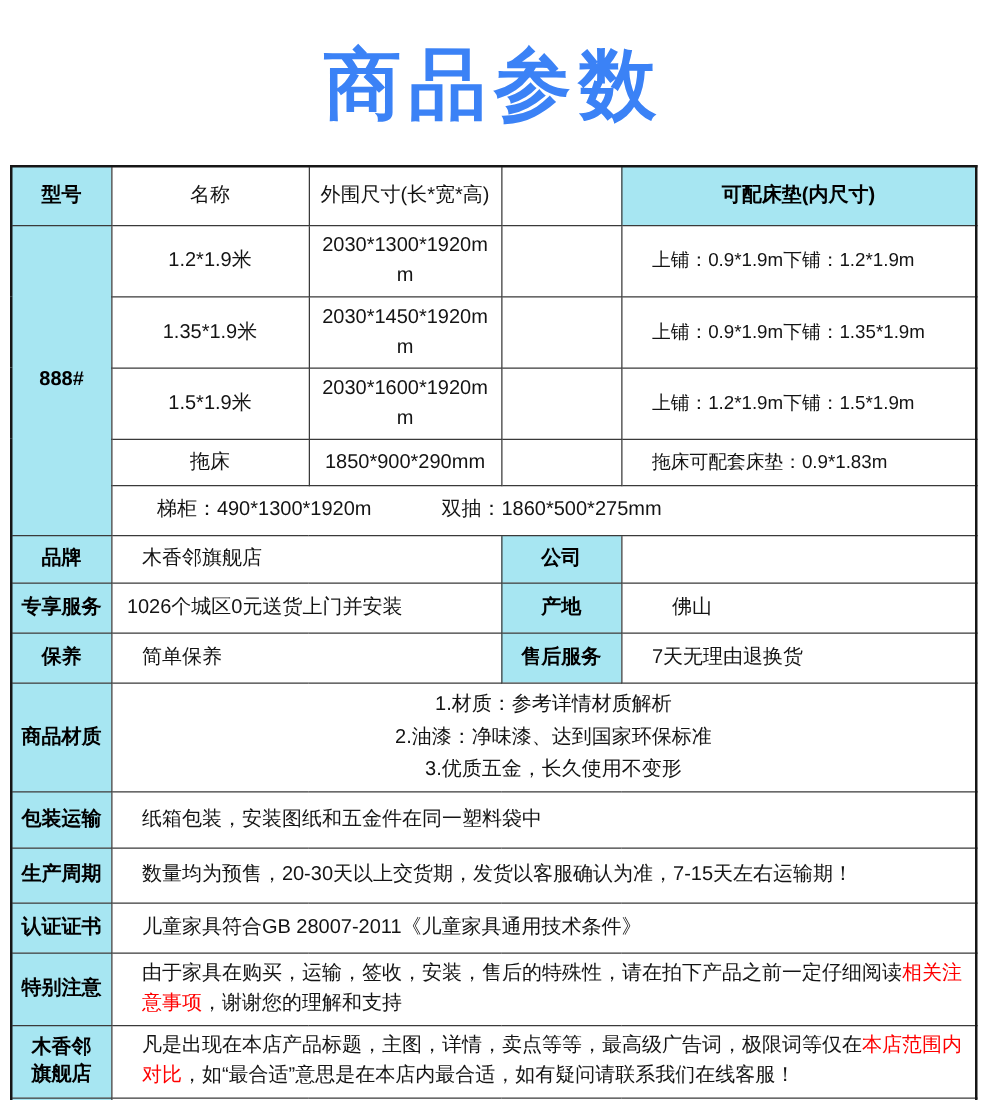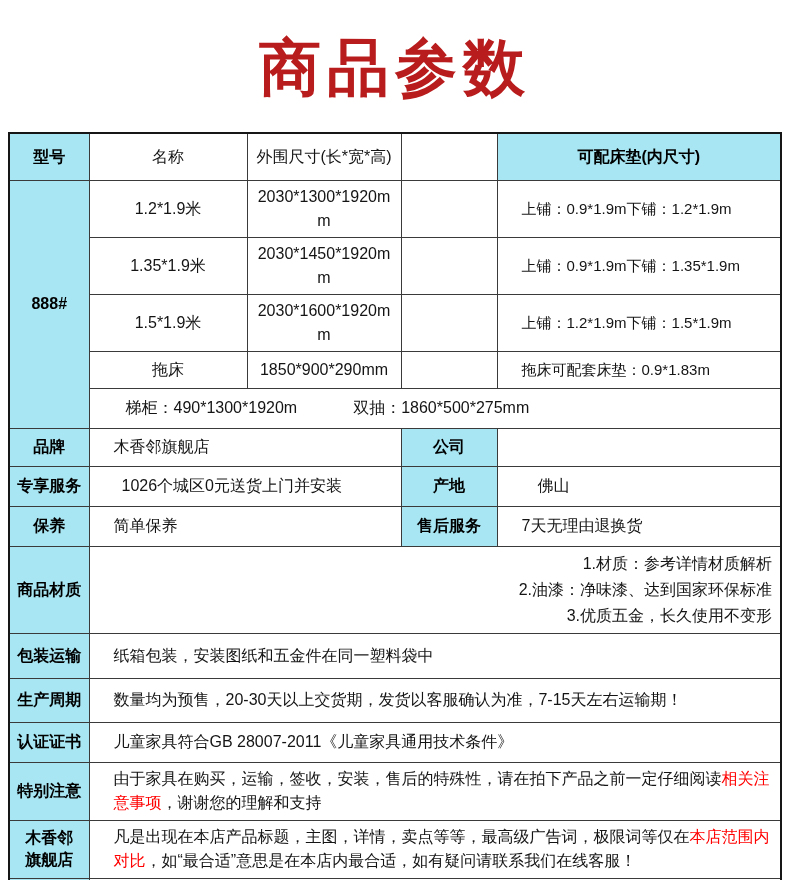--- a/index.html
+++ b/index.html
@@ -3,37 +3,37 @@
 <meta charset="utf-8">
 <style>
   :root { --label-bg:#a7e6f2; --highlight-red:#ff0000; --border:#3a3a3a; }
   * { box-sizing: border-box; }
   body {
     margin: 0; width: 790px; height: 880px; background: #ffffff;
     color: #141414; font-family: "Liberation Sans", "DejaVu Sans", sans-serif;
   }
   .page-title {
     text-align: center; font-size: 62px; font-weight: 900; letter-spacing: 6px;
-    color: #b91c1c; padding: 26px 0 22px 0;
+    color: #3b82f6; padding: 26px 0 22px 0;
   }
   table.spec {
     border-collapse: collapse; table-layout: fixed; width: 774px; margin: 0 auto;
     border: 2px solid #161616;
   }
   td {
     border: 1px solid var(--border, #3a3a3a);
     font-size: 16px; text-align: center; vertical-align: middle;
     padding: 4px 8px; color: #141414; word-break: break-all; line-height: 24px;
   }
   td.lbl { background: var(--label-bg, #a7e6f2); font-weight: bold; color: #000; padding: 4px 2px; }
   td.left { text-align: left; padding-left: 24px; }
   td.dim { font-size: 15px; }
   .red { color: var(--highlight-red, #ff0000); }
   .acc-wrap { display: flex; gap: 56px; padding-left: 28px; text-align: right; }
-  .mat-line { text-align: right; line-height: 26px; }
+  .mat-line { text-align: center; line-height: 26px; }
   .narrow { display: inline-block; max-width: 54px; line-height: 22px; }
 </style>
 </head>
 <body>
 
 <div class="page-title">商品参数</div>
 
 <table class="spec">
   <colgroup>
     <col style="width:80px">
@@ -88,21 +88,21 @@
   </tr>
 
   <tr style="height:38px">
     <td class="lbl">品牌</td>
     <td colspan="2" class="left">木香邻旗舰店</td>
     <td class="lbl">公司</td>
     <td class="left"></td>
   </tr>
   <tr style="height:40px">
     <td class="lbl">专享服务</td>
-    <td colspan="2" class="left" style="padding-left:32px">1026个城区0元送货上门并安装</td>
+    <td colspan="2" class="left" style="padding-left:12px">1026个城区0元送货上门并安装</td>
     <td class="lbl">产地</td>
     <td class="left" style="padding-left:40px">佛山</td>
   </tr>
   <tr style="height:40px">
     <td class="lbl">保养</td>
     <td colspan="2" class="left">简单保养</td>
     <td class="lbl">售后服务</td>
     <td class="left">7天无理由退换货</td>
   </tr>
 

